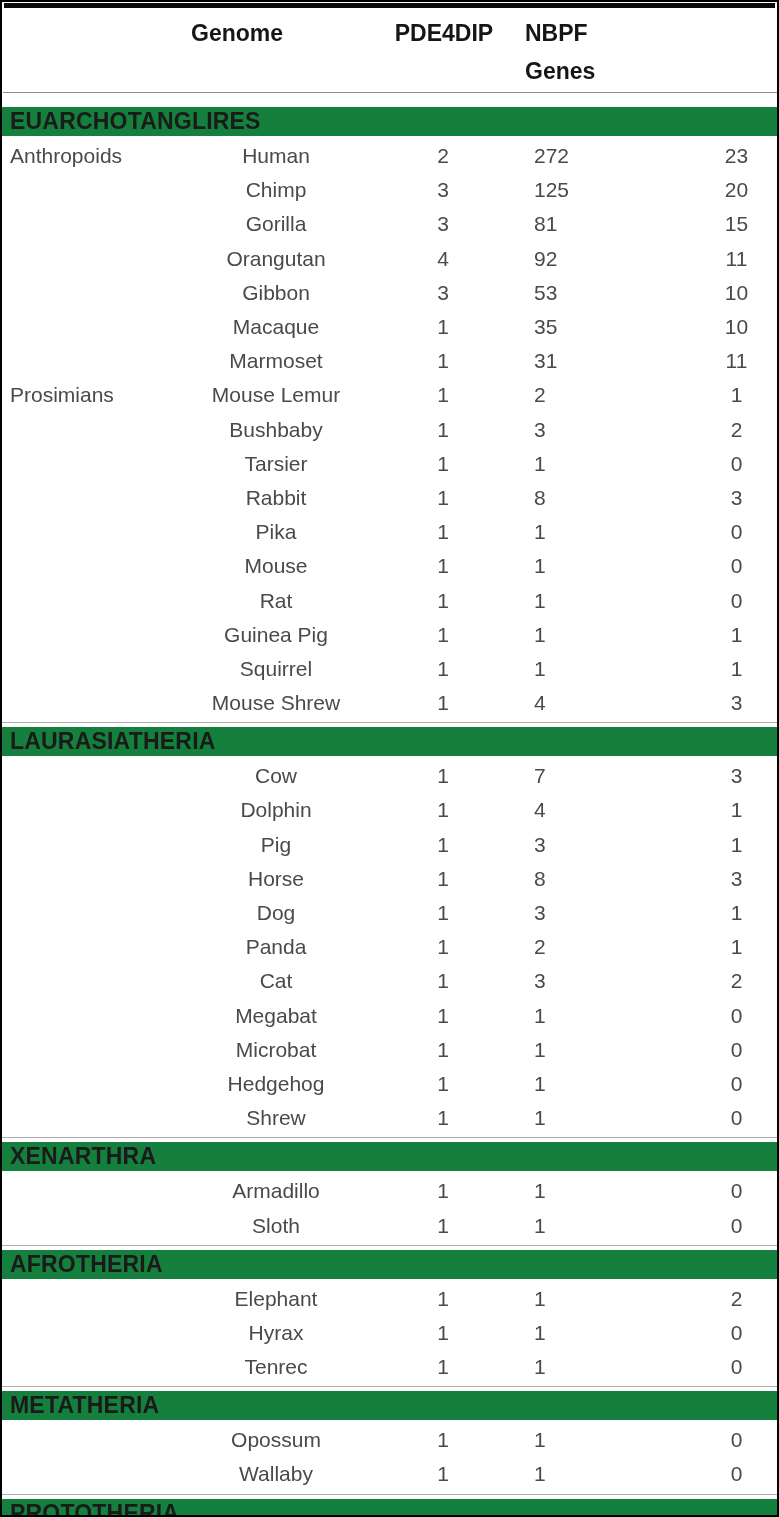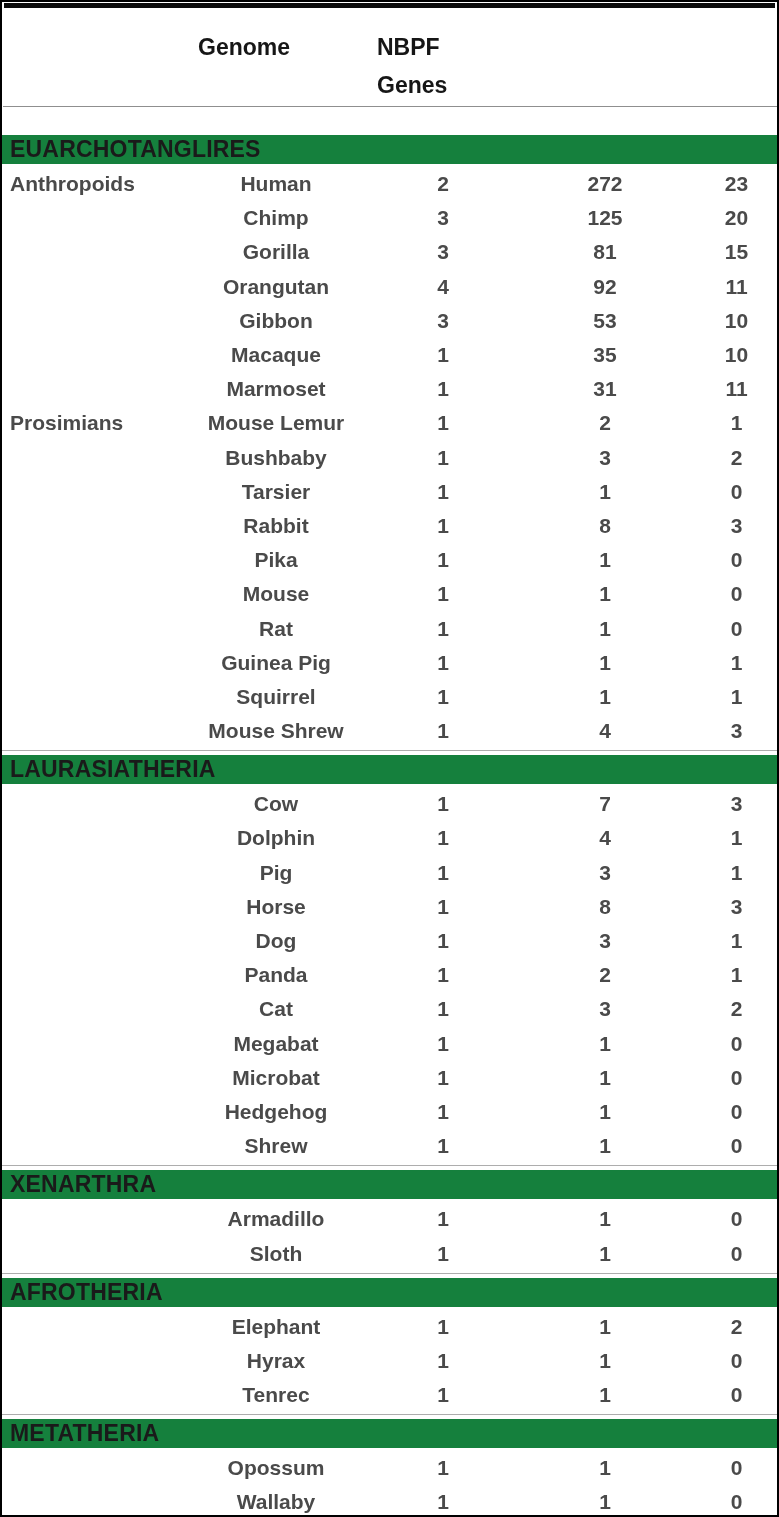--- a/index.html
+++ b/index.html
@@ -24,25 +24,24 @@
 
   
   .grid {
     display: grid;
     grid-template-columns: 182px 178px 162px 152px 1fr;
     width: 100%;
   }
 
   
   .header {
-    padding-top: 20px;
+    padding-top: 6px;
     padding-bottom: 2px;
     border-bottom: 1px solid #8f8f8f;
-    margin: 0 1px 28px 1px;
-    gap: 7px;
+    margin: 0 1px 14px 1px;
   }
   .hcell { font-weight: bold; font-size: 23px; color: #161616; }
   .hcell span { display: block; line-height: 38px; }
   .hcell.genome { padding-left: 6px; text-align: left; }
   .hcell.num   { text-align: center; }
   .hcell.nbpf  { padding-right: 5px; }
 
   
   .section-rule {
     height: 1px;
@@ -58,38 +57,41 @@
     margin-bottom: 3px;
   }
   .band-label {
     font-weight: bold;
     font-size: 23px;
     letter-spacing: 0.2px;
     color: #1a1a1a;
   }
 
   
-  .row { height: 34.2px; align-items: center; font-weight: bold; }
+  .row { height: 34.2px; align-items: center; }
   .cell { font-size: 21px; color: #4a4a4a; white-space: nowrap; overflow: hidden; }
   .cell.group  { padding-left: 8px; text-align: left; }
   .cell.genome { padding-left: 6px; text-align: center; }
   .cell.num    { text-align: center; }
-  .cell.total  { text-align: center; padding-left: 10px; }
+  .cell.total  { padding-left: 10px; }
   .cell.nbpf   { text-align: center; padding-left: 20px; }
 </style>
 </head>
 <body>
 
 <div class="page">
   <div class="top-rule"></div>
 
   <div class="header grid">
     <div class="hcell"></div>
     <div class="hcell genome">
       <span>Genome</span>
+    </div>
+    <div class="hcell num">
+      <span>PDE4DIP</span>
     </div>
     <div class="hcell nbpf">
       <span>NBPF</span>
       <span>Genes</span>
     </div>
   </div>
 
   <div id="sections">
   <section>
 

